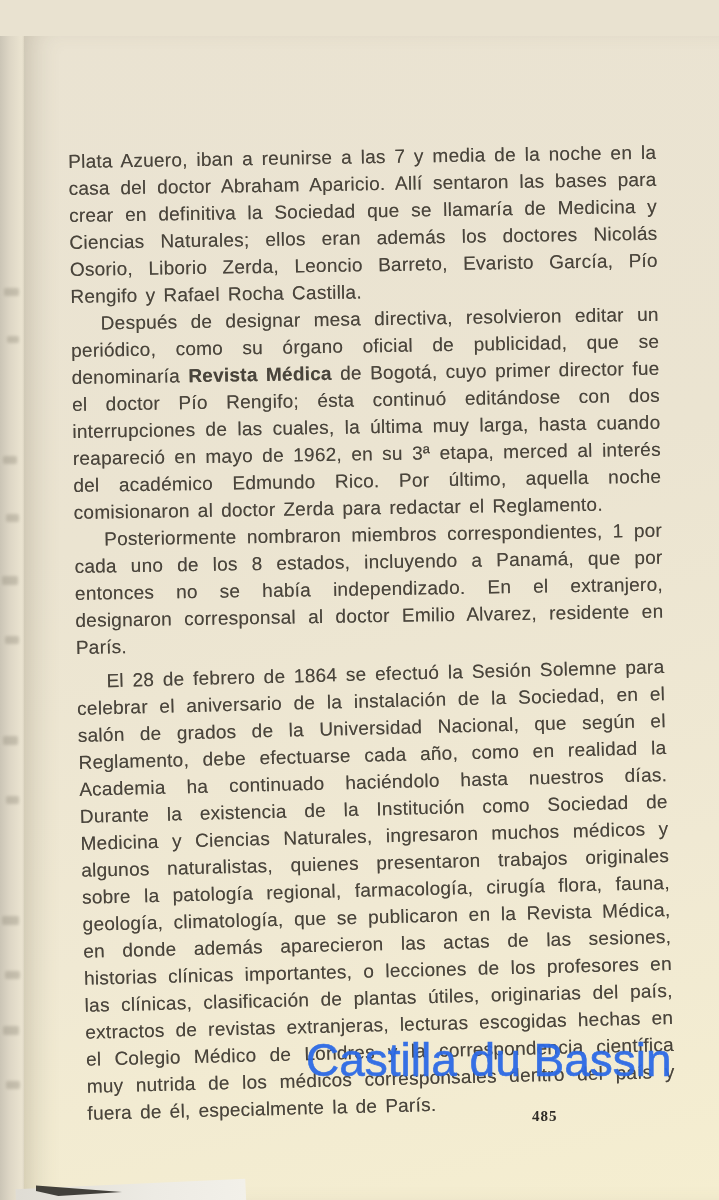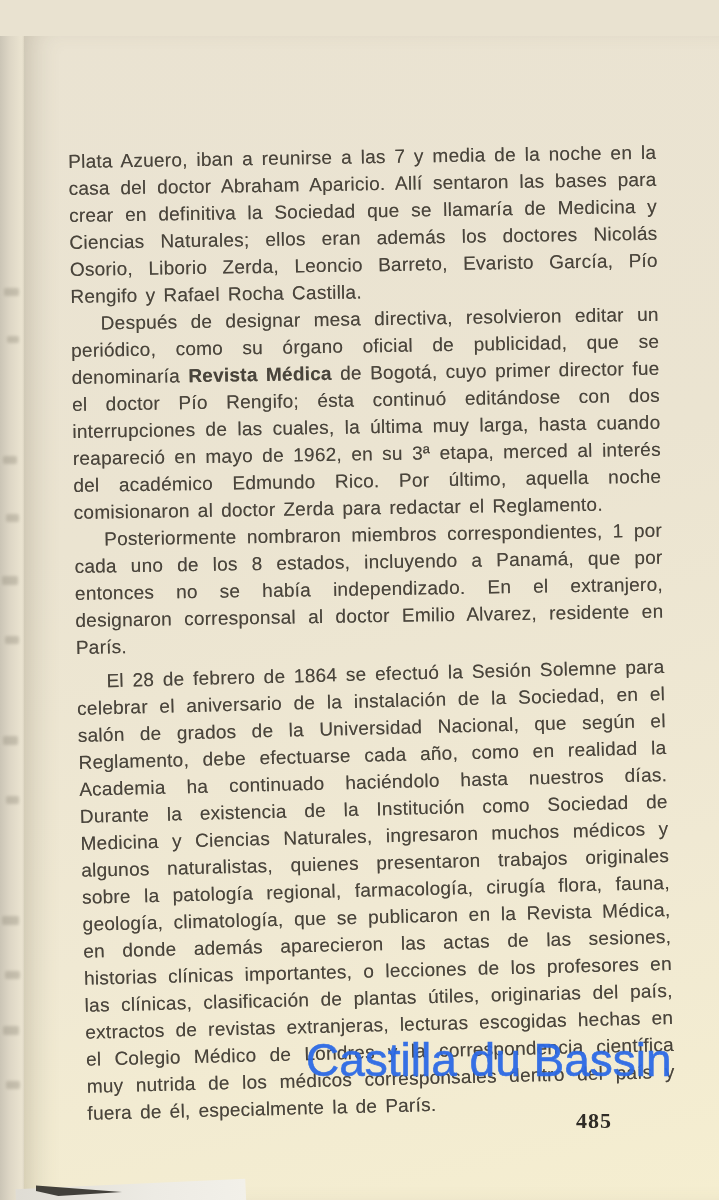--- a/index.html
+++ b/index.html
@@ -57,23 +57,23 @@
     letter-spacing:.25px;word-spacing:2.5px;
     text-shadow:0 0 .5px rgba(73,68,59,.55);
   }
   .text-col p{margin:0;text-align:justify;}
   .indent{text-indent:30px;}
   .p2{margin-top:9px;}
   .p4wrap{transform:rotate(-0.55deg);transform-origin:0 0;margin-top:7px;}
   .boldrun{font-weight:bold;}
 
   .pagenum{
-    position:absolute;left:576px;top:1072px;
+    position:absolute;left:532px;top:1072px;
     font-family:"Liberation Serif",serif;
-    font-size:22px;font-weight:bold;color:#2f2c26;
+    font-size:15px;font-weight:bold;color:#2f2c26;
     letter-spacing:1px;
   }
 
   .watermark{
     position:absolute;left:306px;top:997px;
     font-family:"Liberation Sans",sans-serif;
     font-size:46px;font-weight:normal;
     white-space:nowrap;
     opacity:.95;
     letter-spacing:0;

